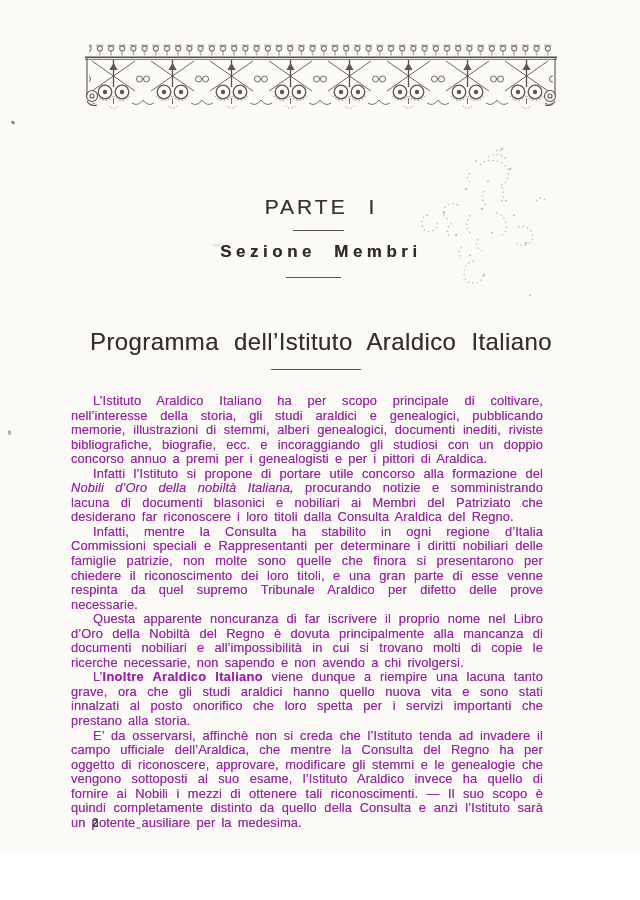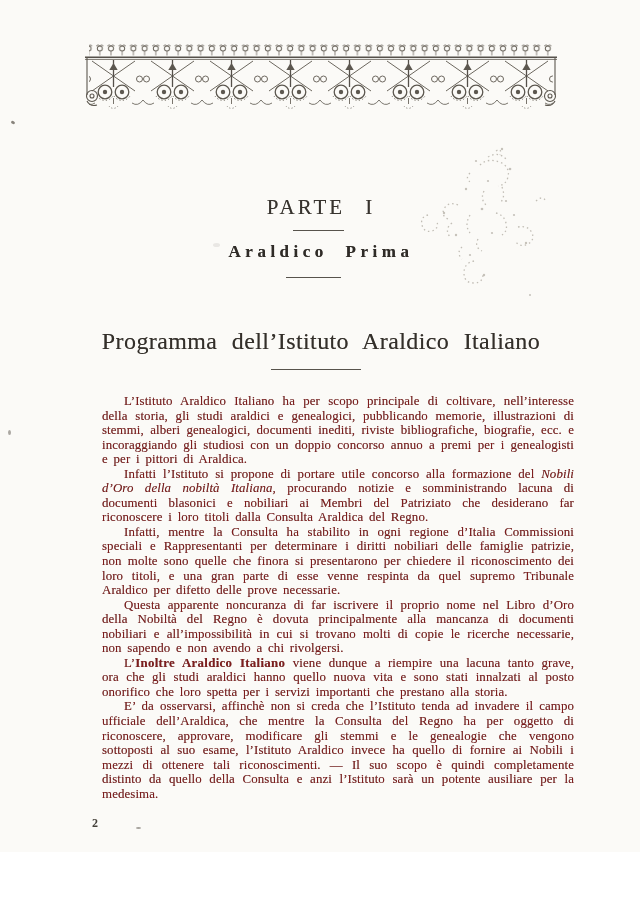--- a/index.html
+++ b/index.html
@@ -1,44 +1,44 @@
 <!DOCTYPE html>
 <html><head>
 <meta charset="utf-8">
 <style>
   html,body{margin:0;padding:0;}
   body{width:640px;height:900px;background:#ffffff;}
   .page{
     position:relative;width:640px;height:852px;overflow:hidden;
     background:#fbfaf7;
-    font-family:Liberation Serif, serif;
+    font-family:Liberation Sans, sans-serif;
     color:#3c3833;
   }
   .centered-col{position:absolute;left:84px;width:474px;text-align:center;}
   .part-heading{
     top:195px;font-size:21px;letter-spacing:3px;word-spacing:12px;
     color:#37332e;text-shadow:0 0 .5px rgba(55,51,46,.55);
   }
   .section-heading{
     top:242px;font-size:17px;font-weight:bold;letter-spacing:4.5px;word-spacing:9px;
     color:#2f2b27;text-shadow:0 0 .6px rgba(47,43,39,.6);
   }
   .page-title{
     top:328px;margin:0;font-size:24px;font-weight:normal;letter-spacing:.4px;word-spacing:8px;
     color:#332f2a;text-shadow:0 0 .5px rgba(51,47,42,.5);
   }
   .rule{position:absolute;height:1px;background:#57534c;}
   .rule-part{top:230px;left:293px;width:51px;}
   .rule-section{top:277px;left:286px;width:55px;}
   .rule-title{top:369px;left:271px;width:90px;height:1.4px;}
   .body-text{
-    position:absolute;top:394px;left:102px;width:472px;
+    position:absolute;top:394px;left:71px;width:472px;
     font-size:12.9px;line-height:14.55px;text-align:justify;
     word-spacing:2.4px;letter-spacing:.1px;
-    color:#7f1d1d;text-shadow:0 0 .45px rgba(62,58,52,.55);
+    color:#a21caf;text-shadow:0 0 .45px rgba(62,58,52,.55);
   }
   .para{margin:0;text-indent:22px;}
   .it{font-style:italic;}
   .bd{font-weight:bold;letter-spacing:.3px;}
   .page-mark{
     position:absolute;left:92px;top:816px;font-size:12px;font-weight:bold;
     color:#45413b;
   }
   .ornament{position:absolute;left:83px;top:43px;}
   .stamp{position:absolute;left:418px;top:143px;opacity:.75;}
@@ -131,21 +131,21 @@
         <circle cx="108" cy="100" r="1.2"></circle>
       <circle cx="52" cy="112" r="1.1"></circle>
         <circle cx="66" cy="132" r="1.2"></circle>
       <circle cx="112" cy="152" r="1"></circle>
     </g>
   </svg>
 
   <div class="centered-col part-heading">PARTE I</div>
   <div class="rule rule-part"></div>
 
-  <div class="centered-col section-heading">Araldico Prima</div>
+  <div class="centered-col section-heading">Sezione Membri</div>
   <div class="rule rule-section"></div>
 
   <h1 class="centered-col page-title">Programma dell’Istituto Araldico Italiano</h1>
   <div class="rule rule-title"></div>
 
   <div class="body-text">
       <p class="para"><span>L’Istituto Araldico Italiano ha per scopo principale di coltivare, nell’interesse della storia, gli studi araldici e genealogici, pubblicando memorie, illustrazioni di stemmi, alberi genealogici, documenti inediti, riviste bibliografiche, biografie, ecc. e incoraggiando gli studiosi con un doppio concorso annuo a premi per i genealogisti e per i pittori di Araldica.</span></p>
       <p class="para"><span>Infatti l’Istituto si propone di portare utile concorso alla formazione del </span><span class="it">Nobili d’Oro della nobiltà Italiana,</span><span> procurando notizie e somministrando lacuna di documenti blasonici e nobiliari ai Membri del Patriziato che desiderano far riconoscere i loro titoli dalla Consulta Araldica del Regno.</span></p>
       <p class="para"><span>Infatti, mentre la Consulta ha stabilito in ogni regione d’Italia Commissioni speciali e Rappresentanti per determinare i diritti nobiliari delle famiglie patrizie, non molte sono quelle che finora si presentarono per chiedere il riconoscimento dei loro titoli, e una gran parte di esse venne respinta da quel supremo Tribunale Araldico per difetto delle prove necessarie.</span></p>
       <p class="para"><span>Questa apparente noncuranza di far iscrivere il proprio nome nel Libro d’Oro della Nobiltà del Regno è dovuta principalmente alla mancanza di documenti nobiliari e all’impossibilità in cui si trovano molti di copie le ricerche necessarie, non sapendo e non avendo a chi rivolgersi.</span></p>

